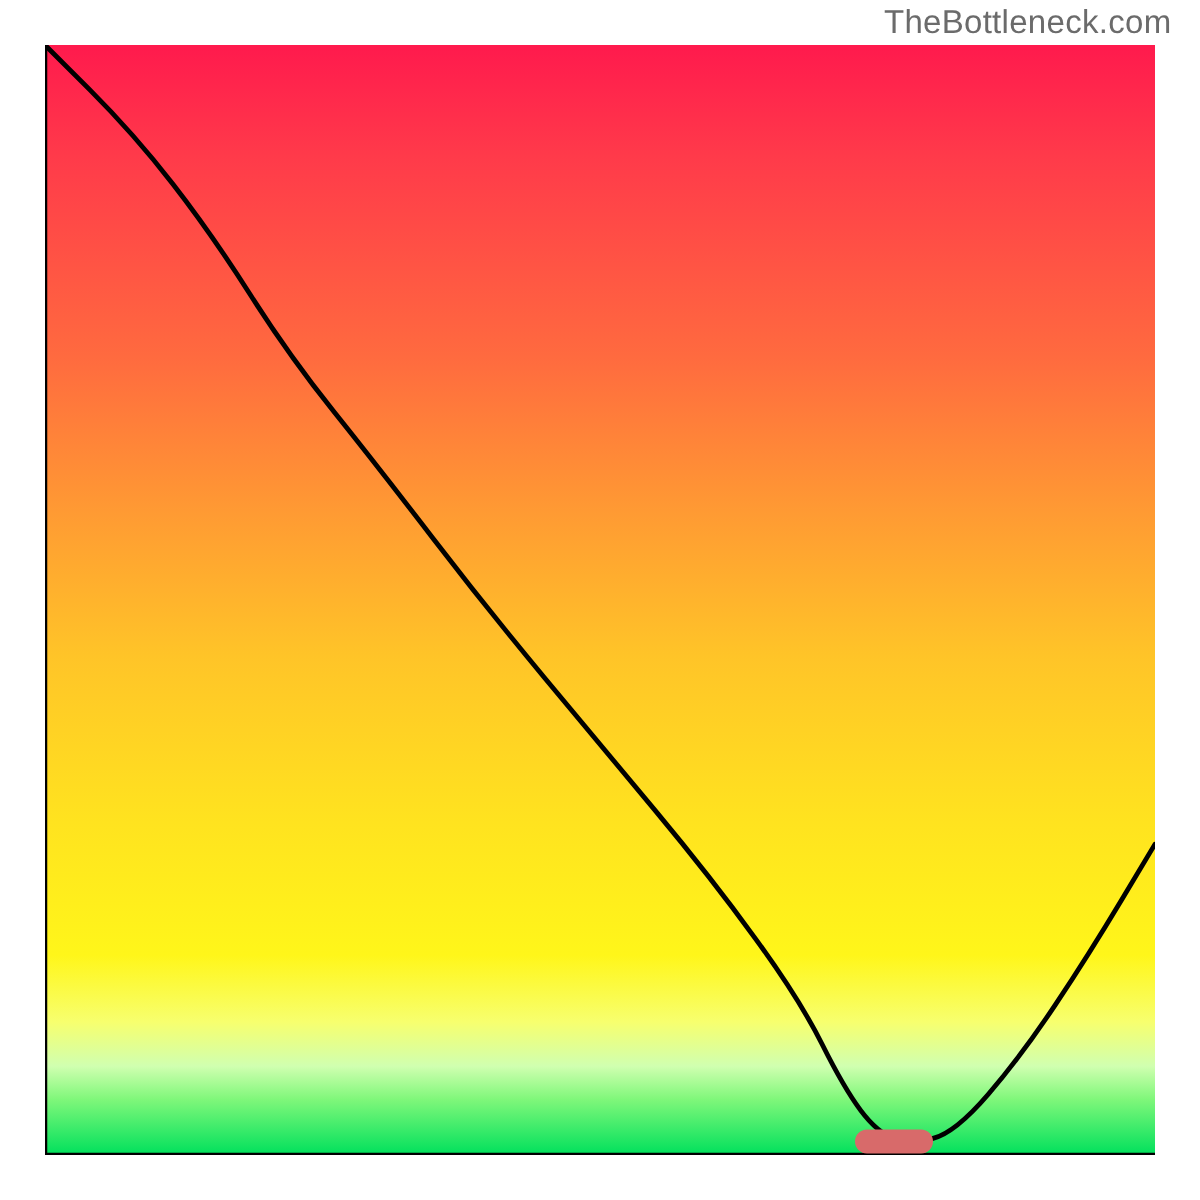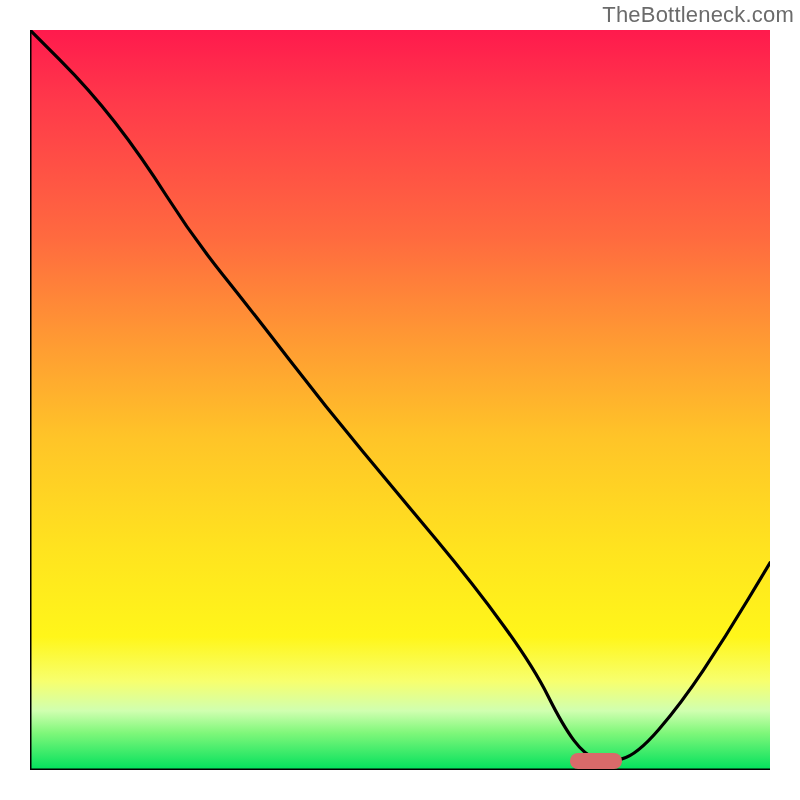--- a/index.html
+++ b/index.html
@@ -12,21 +12,21 @@
     overflow: hidden;
   }
   .container {
     position: relative;
     width: 800px;
     height: 800px;
   }
   .watermark {
     position: absolute;
     top: 2px;
-    right: 6px;
+    right: 19px;
     color: #6b6b6b;
     font-size: 22px;
     font-weight: 500;
     letter-spacing: 0.2px;
   }
   .plot-frame {
     position: absolute;
     left: 30px;
     top: 30px;
     width: 740px;

